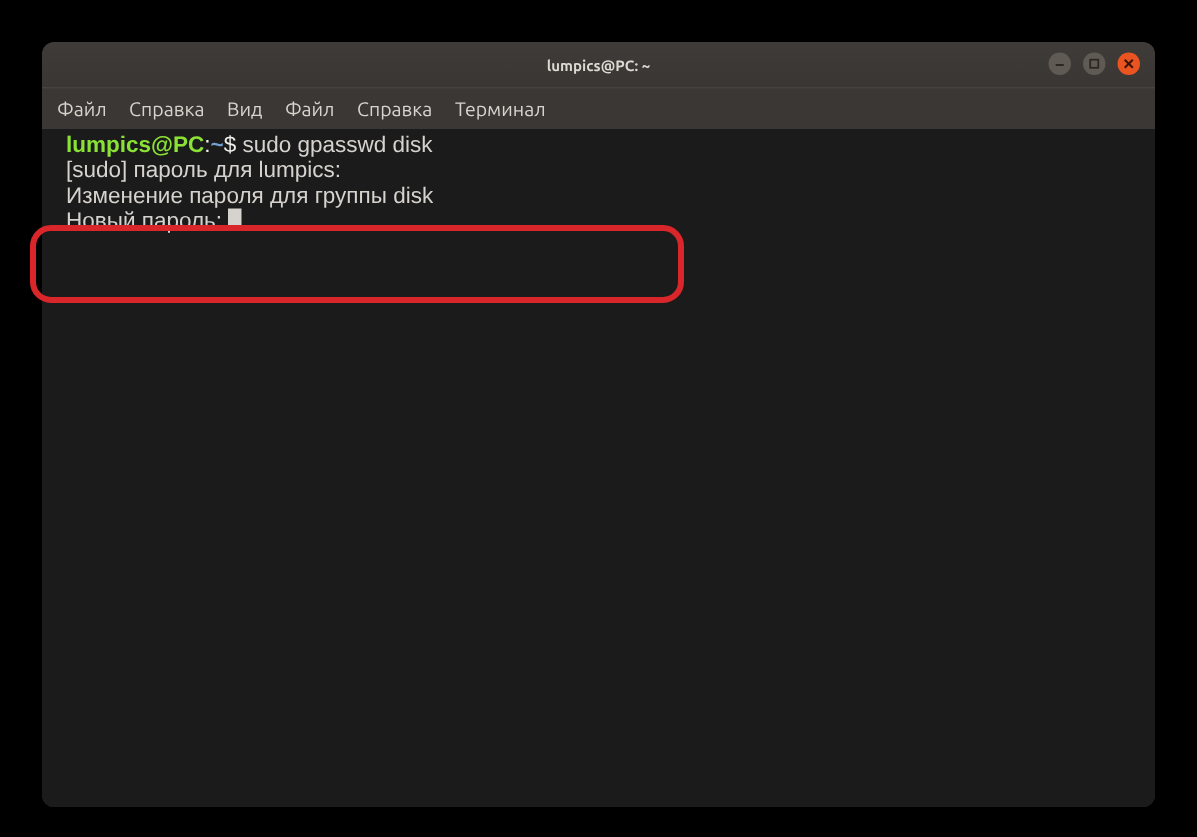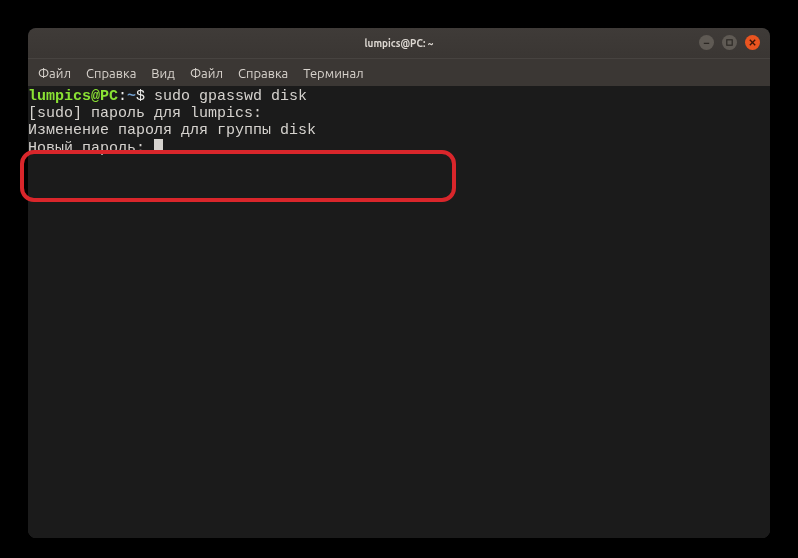--- a/index.html
+++ b/index.html
@@ -65,24 +65,24 @@
     border-top: 1px solid #474340;
   }
   .menubar .item { cursor: default; }
 
   .terminal {
     flex: 1;
     background: #300a24; 
     background: #2b0d20;
     background: #1b1b1b;
     color: #d6d3cf;
-    font-family: Liberation Mono, monospace;
+    font-family: Liberation Sans, sans-serif;
     font-size: 15px;
     line-height: 17px;
-    padding: 2px 0;
+    padding: 2px 16px;
     white-space: pre;
     position: relative;
   }
   .prompt-user { color: #8ae234; font-weight: bold; }
   .prompt-path { color: #729fcf; font-weight: bold; }
   .prompt-white { color: #eeeeec; }
   .cursor {
     display: inline-block;
     width: 9px; height: 15px;
     background: #d6d3cf;

